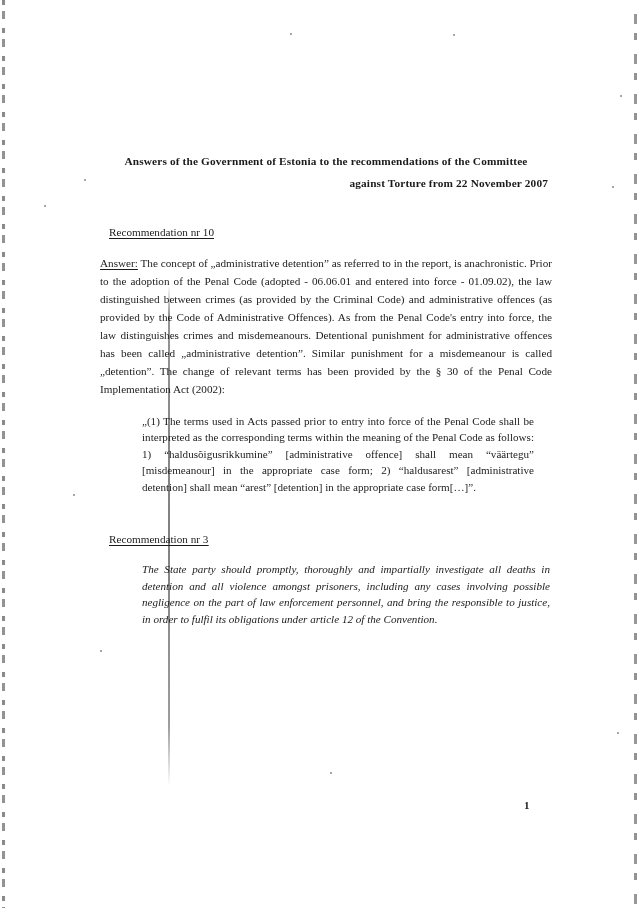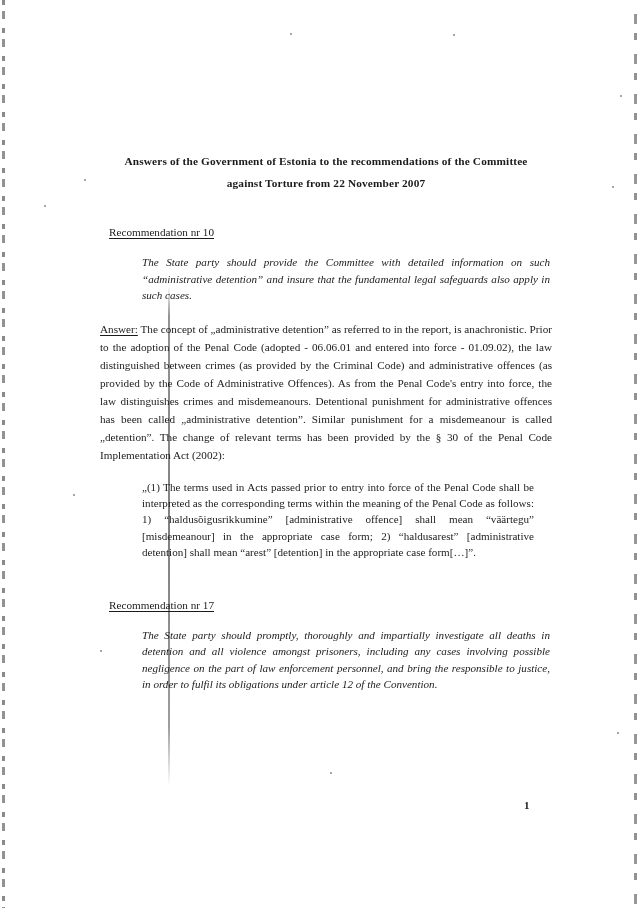--- a/index.html
+++ b/index.html
@@ -82,21 +82,21 @@
 
   .doc-title {
     text-align: center;
     font-weight: bold;
     font-size: 11.3px;
     line-height: 22px;
     letter-spacing: 0.15px;
     margin: 0 0 30px 0;
     padding: 0 4px;
   }
-  .doc-title .line2 { display: block; }
+  .doc-title .line2 { display: block; text-align: right; }
 
   .section-heading {
     font-size: 11.2px;
     line-height: 16px;
     margin: 0 0 14px 9px;
     text-decoration: underline;
     text-underline-offset: 2px;
     display: block;
   }
   .section-heading span { text-decoration: inherit; }
@@ -167,33 +167,32 @@
     <div class="doc-title">
       
       <span>Answers of the Government of Estonia to the recommendations of the Committee</span>
       <span class="line2">against Torture from 22 November 2007</span>
     </div>
 
     <div class="section-heading">
       <span>Recommendation nr 10</span>
     </div>
 
-    <p class="quote-block">The State party should provide the Committee with detailed information on such “administrative detention” and insure that the fundamental legal safeguards also apply in such cases.</p>
 
     <p class="body-para">
       <span class="lead">Answer:</span><span> The concept of „administrative detention” as referred to in the report, is anachronistic. Prior to the adoption of the Penal Code (adopted - 06.06.01 and entered into force - 01.09.02), the law distinguished between crimes (as provided by the Criminal Code) and administrative offences (as provided by the Code of Administrative Offences). As from the Penal Code's entry into force, the law distinguishes crimes and misdemeanours. Detentional punishment for administrative offences has been called „administrative detention”. Similar punishment for a misdemeanour is called „detention”. The change of relevant terms has been provided by the § 30 of the Penal Code Implementation Act (2002):</span>
     </p>
 
     <p class="law-quote">„(1) The terms used in Acts passed prior to entry into force of the Penal Code shall be interpreted as the corresponding terms within the meaning of the Penal Code as follows: 1) “haldusõigusrikkumine” [administrative offence] shall mean “väärtegu” [misdemeanour] in the appropriate case form; 2) “haldusarest” [administrative detention] shall mean “arest” [detention] in the appropriate case form[…]”.</p>
 
 
     <div class="gap-md"></div>
 
     <div class="section-heading">
-      <span>Recommendation nr 17</span>
+      <span>Recommendation nr 3</span>
     </div>
 
     <p class="quote-block">The State party should promptly, thoroughly and impartially investigate all deaths in detention and all violence amongst prisoners, including any cases involving possible negligence on the part of law enforcement personnel, and bring the responsible to justice, in order to fulfil its obligations under article 12 of the Convention.</p>
 
     <div class="gap-lg"></div>
 
 
   </div>
 
   <div class="page-number">1</div>

